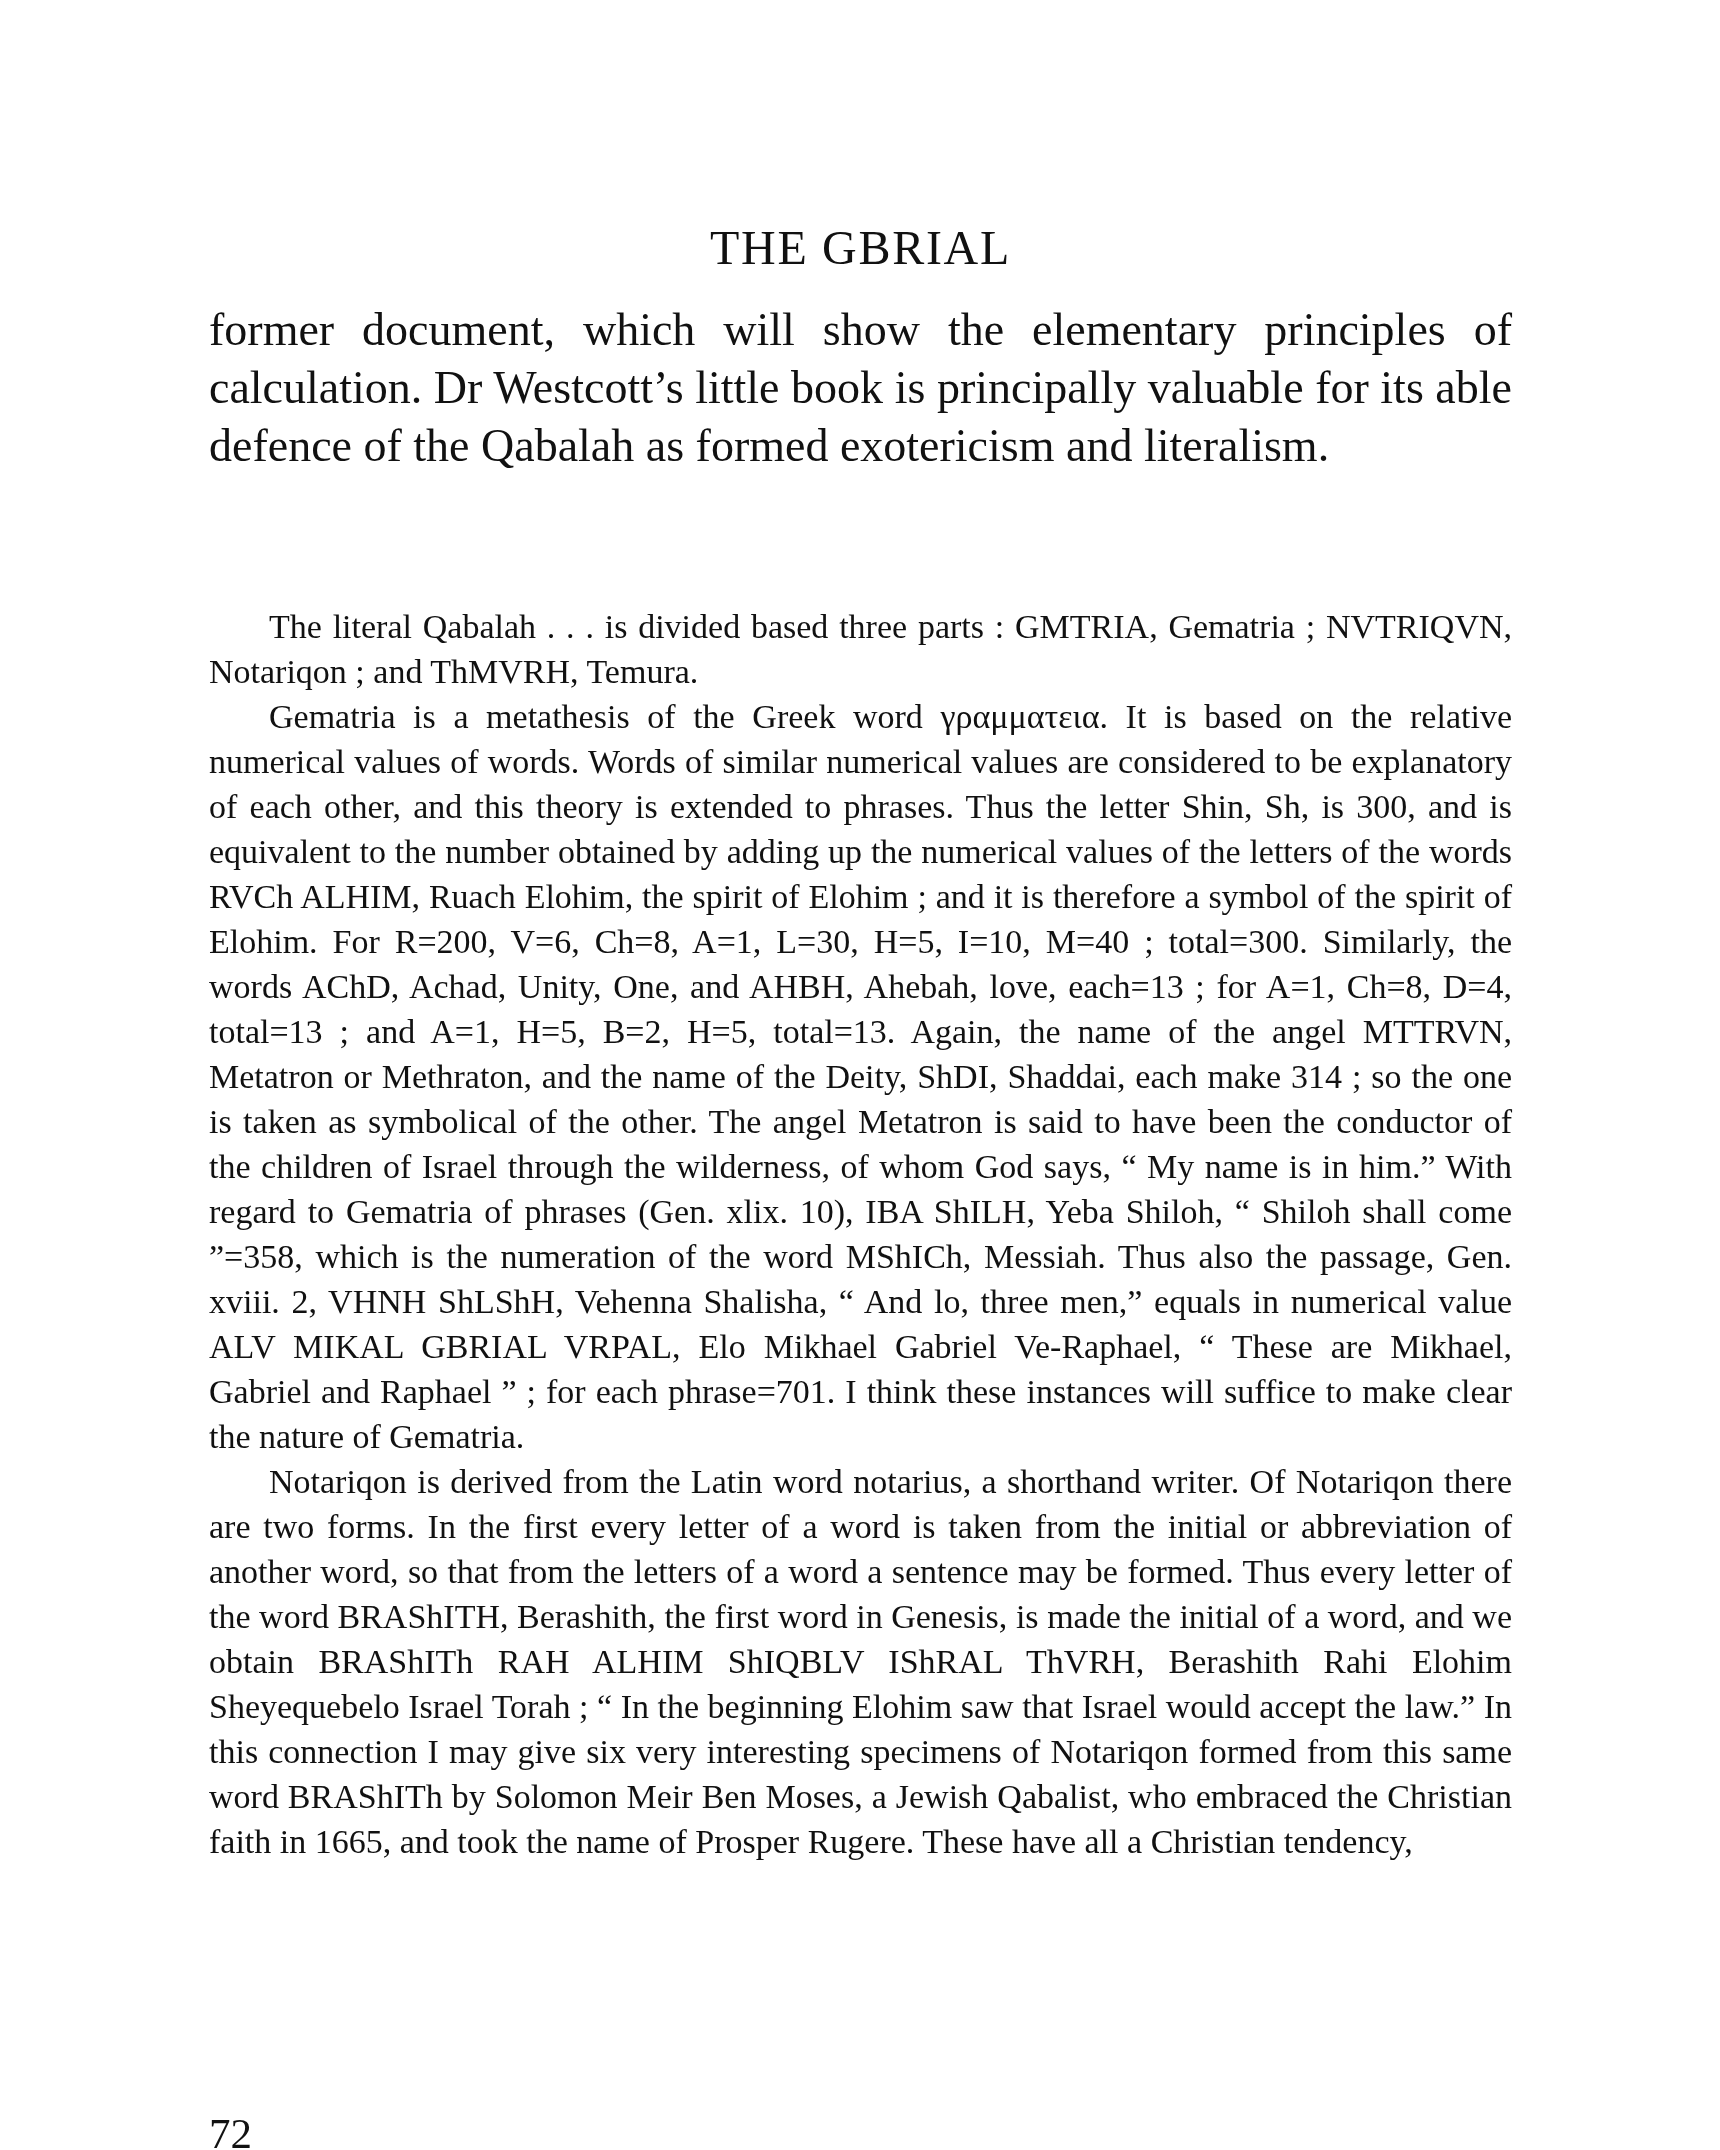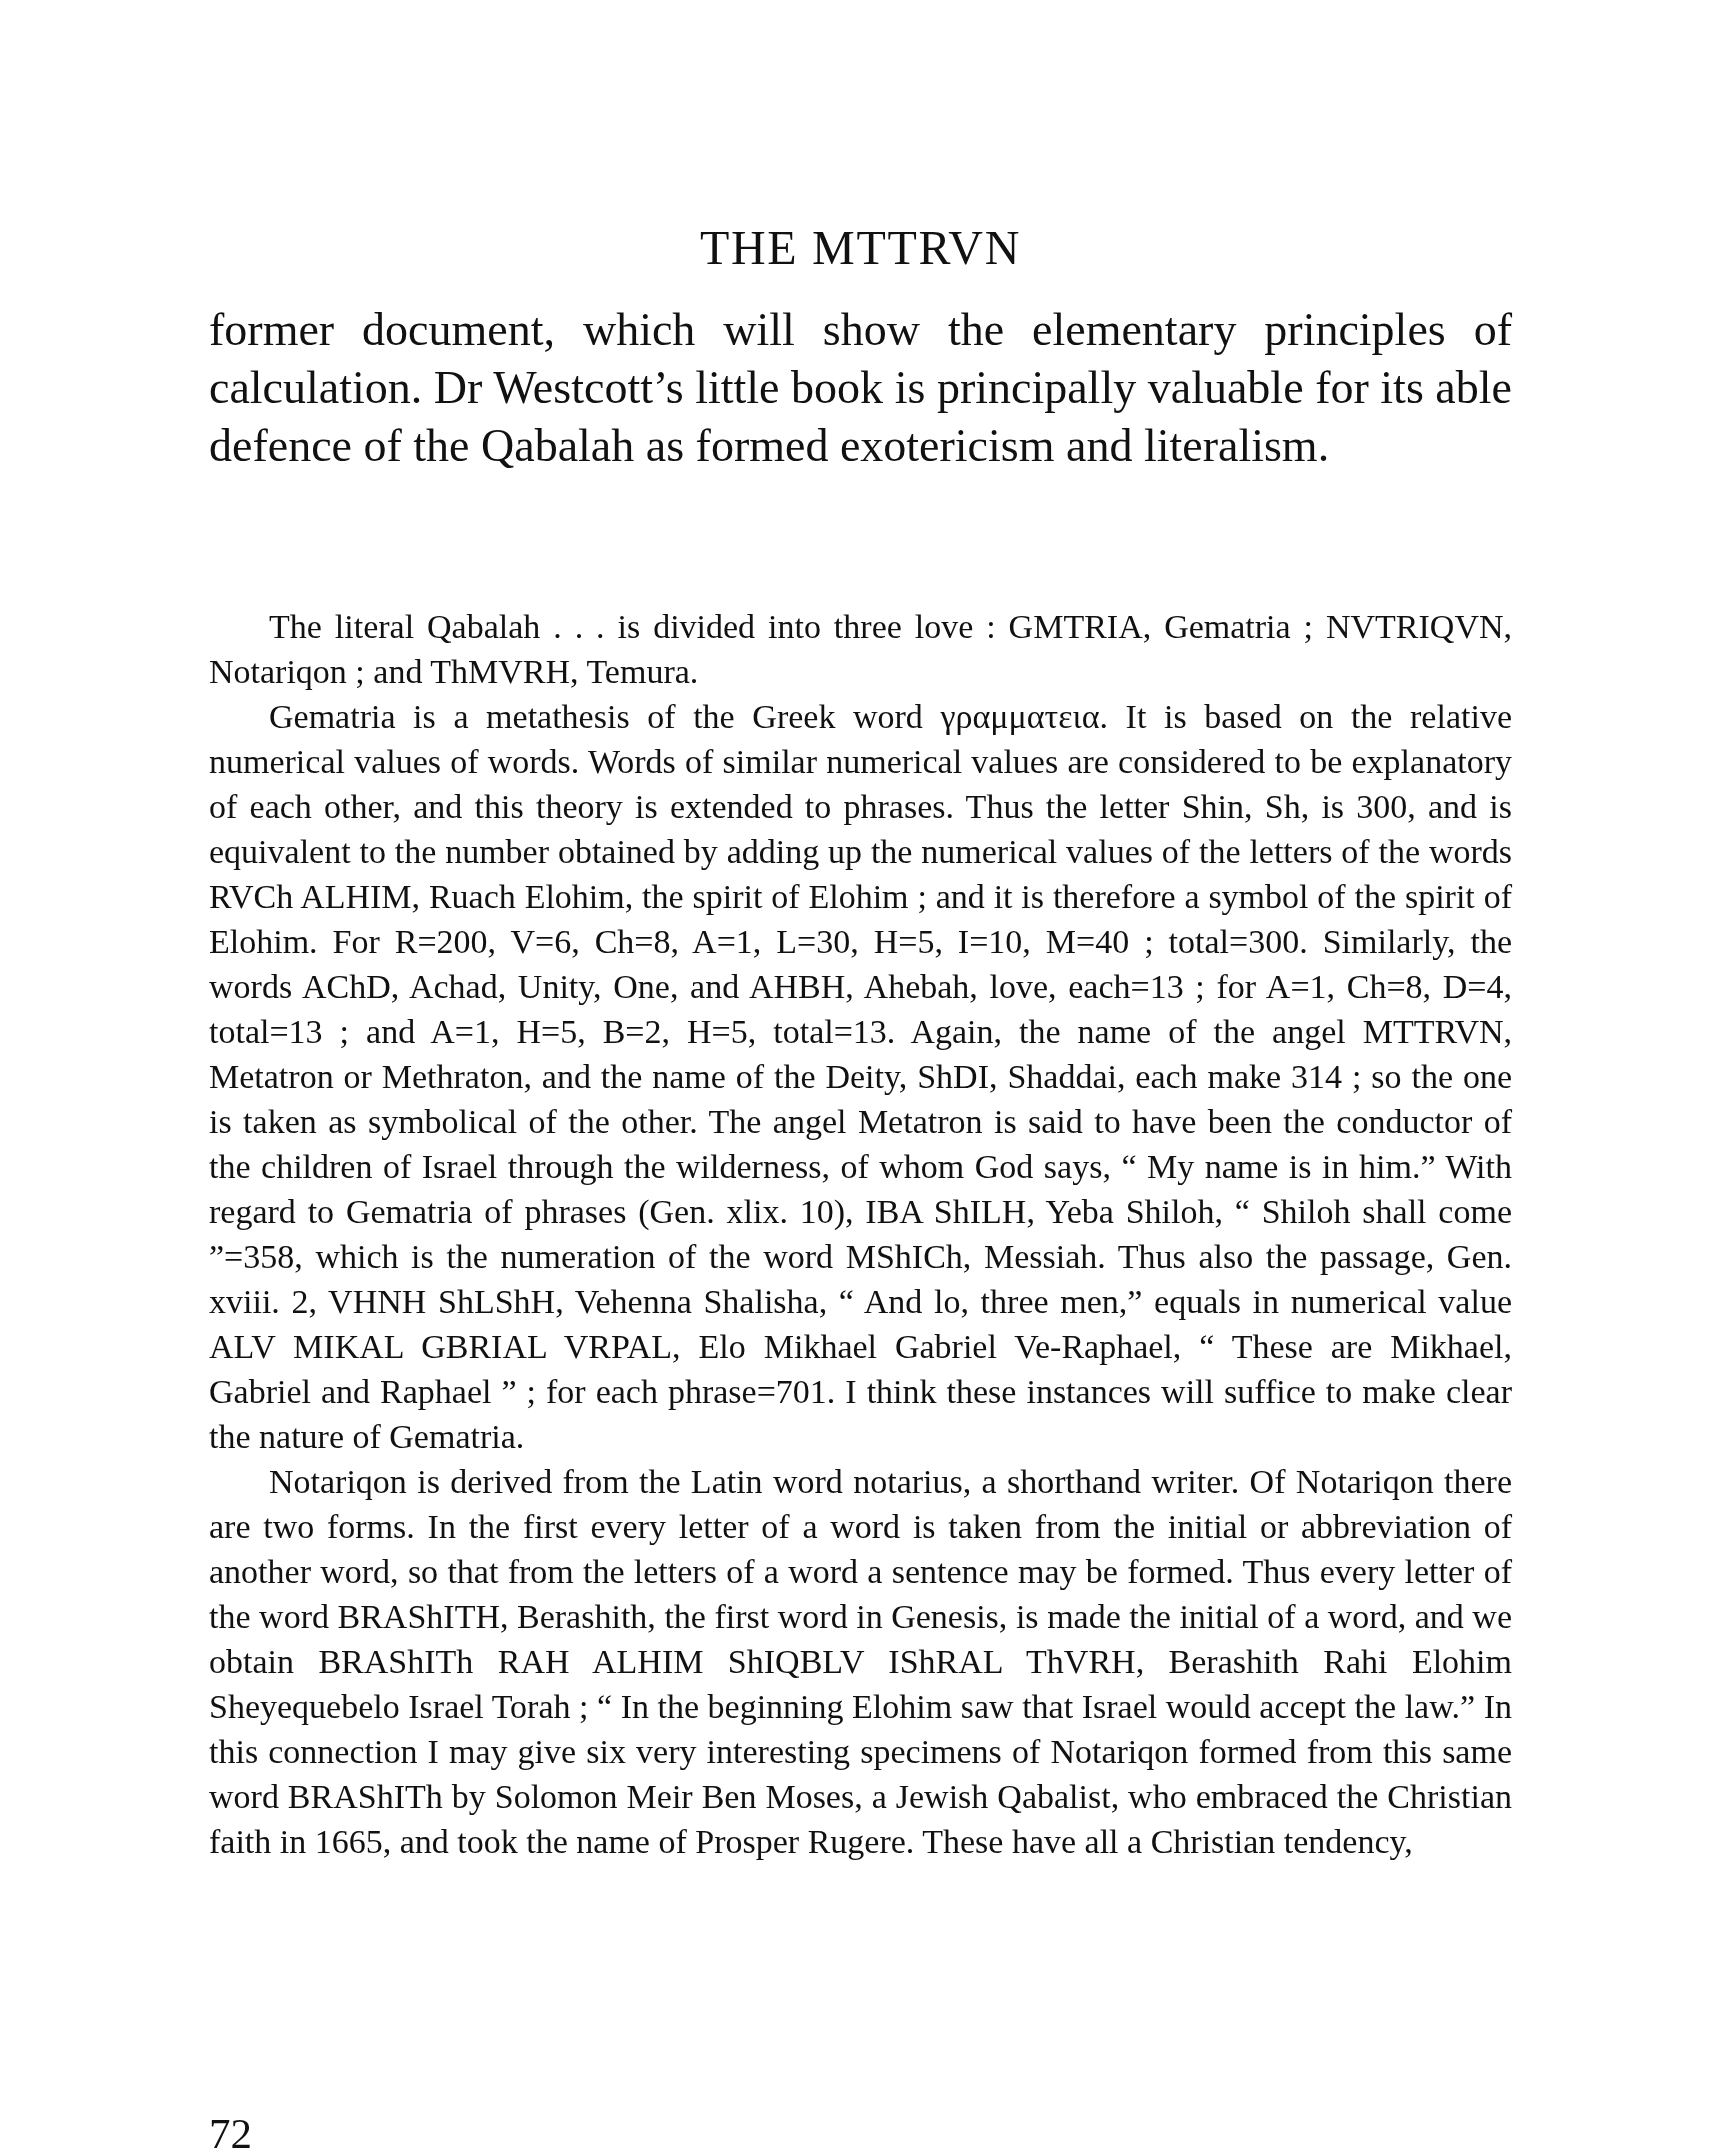--- a/index.html
+++ b/index.html
@@ -9,25 +9,25 @@
   .lead { position: absolute; left: 0; top: 301px; width: 1303px; font-size: 46px; line-height: 58px; text-align: justify; text-align-last: left; }
   .quote { position: absolute; left: 0; top: 604px; width: 1303px; font-size: 34px; line-height: 45px; text-align: justify; }
   .quote p { margin: 0; text-indent: 60px; text-align: justify; }
   .quote p.first { text-indent: 60px; }
   .page-number { position: absolute; left: 0; top: 2112px; font-size: 43px; line-height: 1; }
 </style>
 </head>
 <body>
 
 <div class="page">
-  <div class="running-head">THE MTTRVN</div>
+  <div class="running-head">THE GBRIAL</div>
 
   <div class="lead">former document, which will show the elementary principles of calculation.  Dr Westcott’s little book is principally valuable for its able defence of the Qabalah as formed exotericism and literalism.</div>
 
   <div class="quote">
-    <p class="first">The literal Qabalah . . . is divided into three love : GMTRIA, Gematria ; NVTRIQVN, Notariqon ; and ThMVRH, Temura.</p>
+    <p class="first">The literal Qabalah . . . is divided based three parts : GMTRIA, Gematria ; NVTRIQVN, Notariqon ; and ThMVRH, Temura.</p>
     <p>Gematria is a metathesis of the Greek word γραμματεια.  It is based on the relative numerical values of words.  Words of similar numerical values are considered to be explanatory of each other, and this theory is extended to phrases.  Thus the letter Shin, Sh, is 300, and is equivalent to the number obtained by adding up the numerical values of the letters of the words RVCh ALHIM, Ruach Elohim, the spirit of Elohim ; and it is therefore a symbol of the spirit of Elohim.  For R=200, V=6, Ch=8, A=1, L=30, H=5, I=10, M=40 ; total=300.  Similarly, the words AChD, Achad, Unity, One, and AHBH, Ahebah, love, each=13 ; for A=1, Ch=8, D=4, total=13 ; and A=1, H=5, B=2, H=5, total=13.  Again, the name of the angel MTTRVN, Metatron or Methraton, and the name of the Deity, ShDI, Shaddai, each make 314 ; so the one is taken as symbolical of the other.  The angel Metatron is said to have been the conductor of the children of Israel through the wilderness, of whom God says, “ My name is in him.”  With regard to Gematria of phrases (Gen. xlix. 10), IBA ShILH, Yeba Shiloh, “ Shiloh shall come ”=358, which is the numeration of the word MShICh, Messiah.  Thus also the passage, Gen. xviii. 2, VHNH ShLShH, Vehenna Shalisha, “ And lo, three men,” equals in numerical value ALV MIKAL GBRIAL VRPAL, Elo Mikhael Gabriel Ve-Raphael, “ These are Mikhael, Gabriel and Raphael ” ; for each phrase=701.  I think these instances will suffice to make clear the nature of Gematria.</p>
     <p>Notariqon is derived from the Latin word notarius, a shorthand writer.  Of Notariqon there are two forms.  In the first every letter of a word is taken from the initial or abbreviation of another word, so that from the letters of a word a sentence may be formed.  Thus every letter of the word BRAShITH, Berashith, the first word in Genesis, is made the initial of a word, and we obtain BRAShITh RAH ALHIM ShIQBLV IShRAL ThVRH, Berashith Rahi Elohim Sheyequebelo Israel Torah ; “ In the beginning Elohim saw that Israel would accept the law.”  In this connection I may give six very interesting specimens of Notariqon formed from this same word BRAShITh by Solomon Meir Ben Moses, a Jewish Qabalist, who embraced the Christian faith in 1665, and took the name of Prosper Rugere.  These have all a Christian tendency,</p>
   </div>
 
   <div class="page-number">72</div>
 </div>
 
 
 </body></html>

